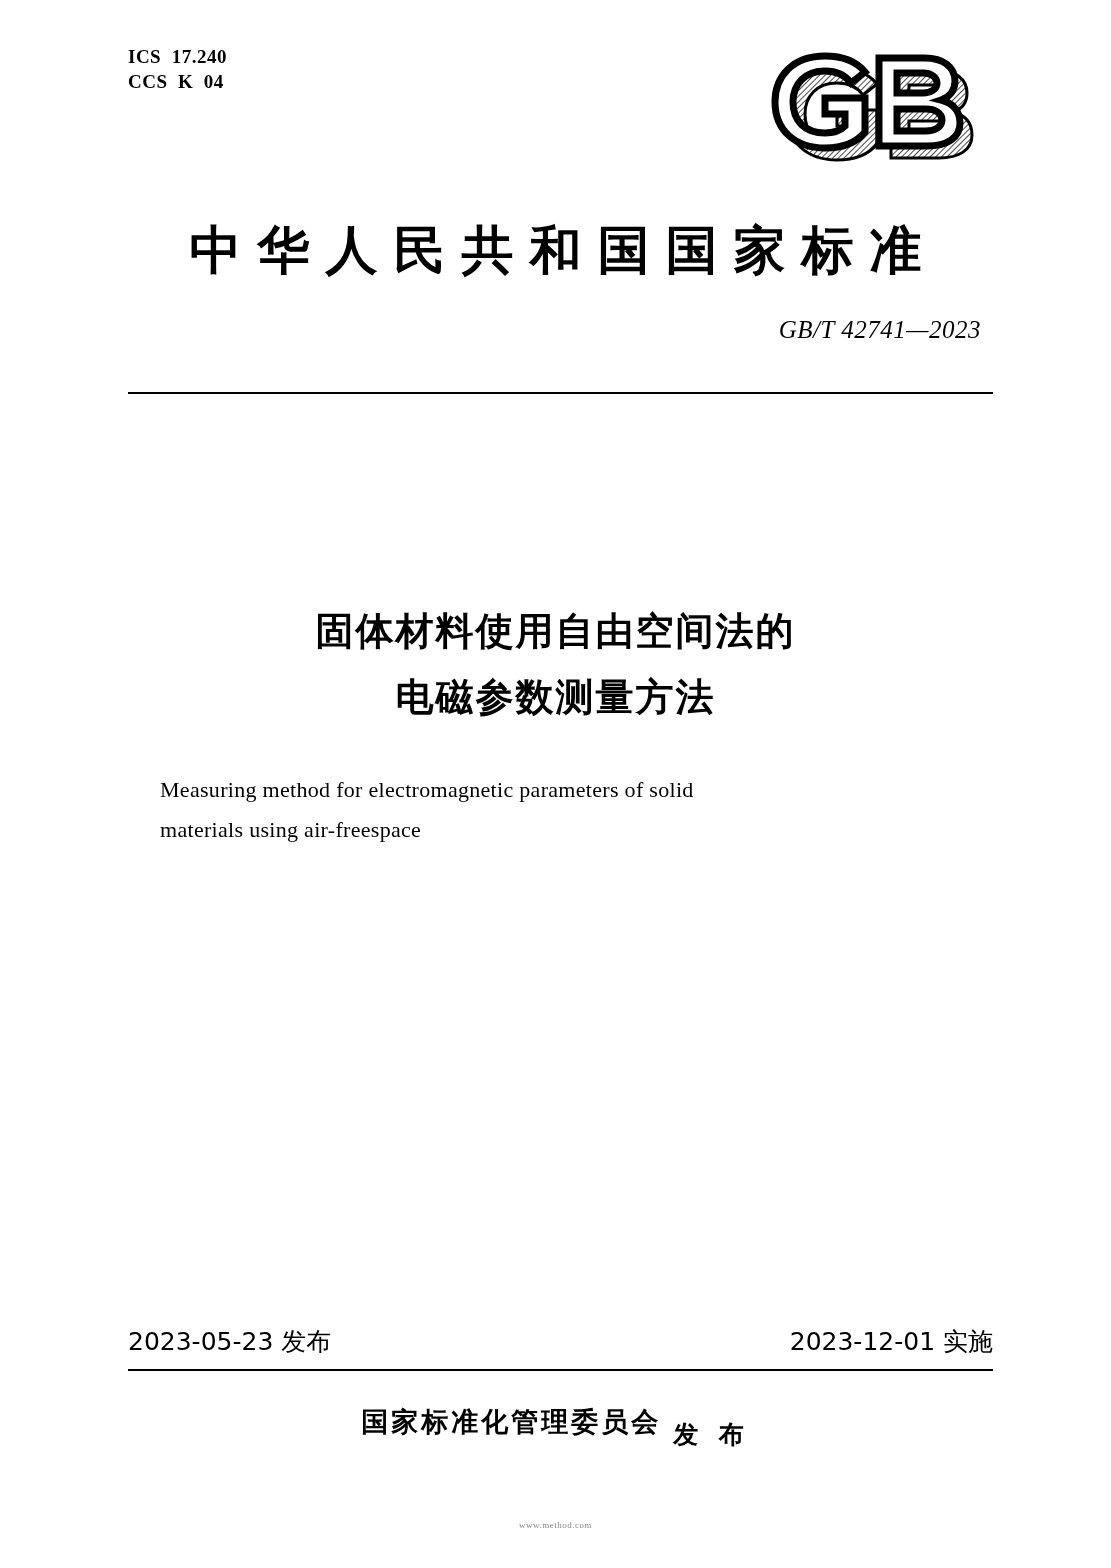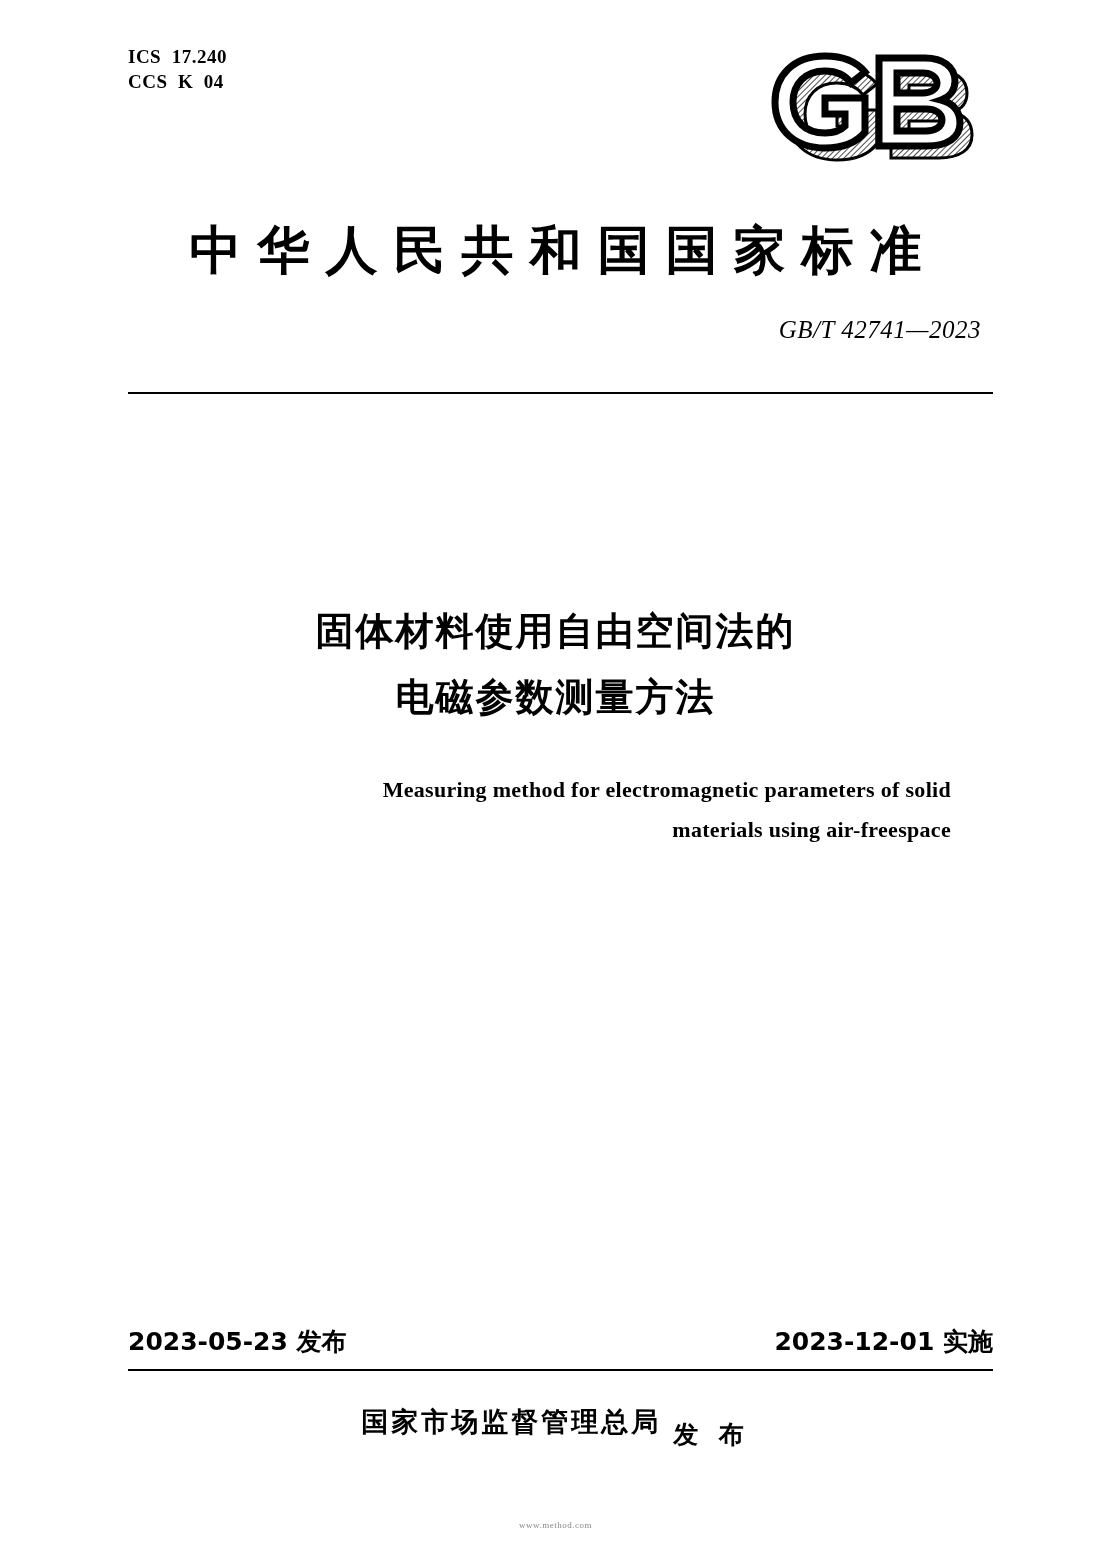--- a/index.html
+++ b/index.html
@@ -93,39 +93,39 @@
     line-height: 66px;
     letter-spacing: 2px;
   }
 
   
   .en-title {
     position: absolute;
     left: 160px;
     right: 160px;
     top: 770px;
-    text-align: right;
-    font-family: "Liberation Serif", serif;
-    font-weight: bold;
+    text-align: left;
+    font-family: "Liberation Serif", serif;
+    font-weight: normal;
     font-size: 22px;
     line-height: 40px;
     letter-spacing: 0.3px;
   }
 
   
   .dates {
     position: absolute;
     left: 128px;
     right: 118px;
     top: 1325px;
     display: flex;
     justify-content: space-between;
     font-family: "DejaVu Sans", sans-serif;
     font-size: 25px;
-    font-weight: bold;
+    font-weight: normal;
   }
   .dates .date-txt { letter-spacing: 0px; }
 
   .hr-bottom {
     position: absolute;
     left: 128px;
     right: 118px;
     top: 1369px;
     height: 2px;
     background: #000;
@@ -224,20 +224,20 @@
 
   <div class="dates">
     <div class="date-txt">2023-05-23 发布</div>
     <div class="date-txt">2023-12-01 实施</div>
   </div>
 
   <div class="hr-bottom"></div>
 
   <div class="issuers">
     <div class="issuer-names">
-      <div>国家市场监督管理总局</div>
+      <div>国家标准化管理委员会</div>
     </div>
     <div class="issue-word">发 布</div>
   </div>
 
   <div class="footer-mark">www.method.com</div>
 
 </div>
 
 </body></html>

